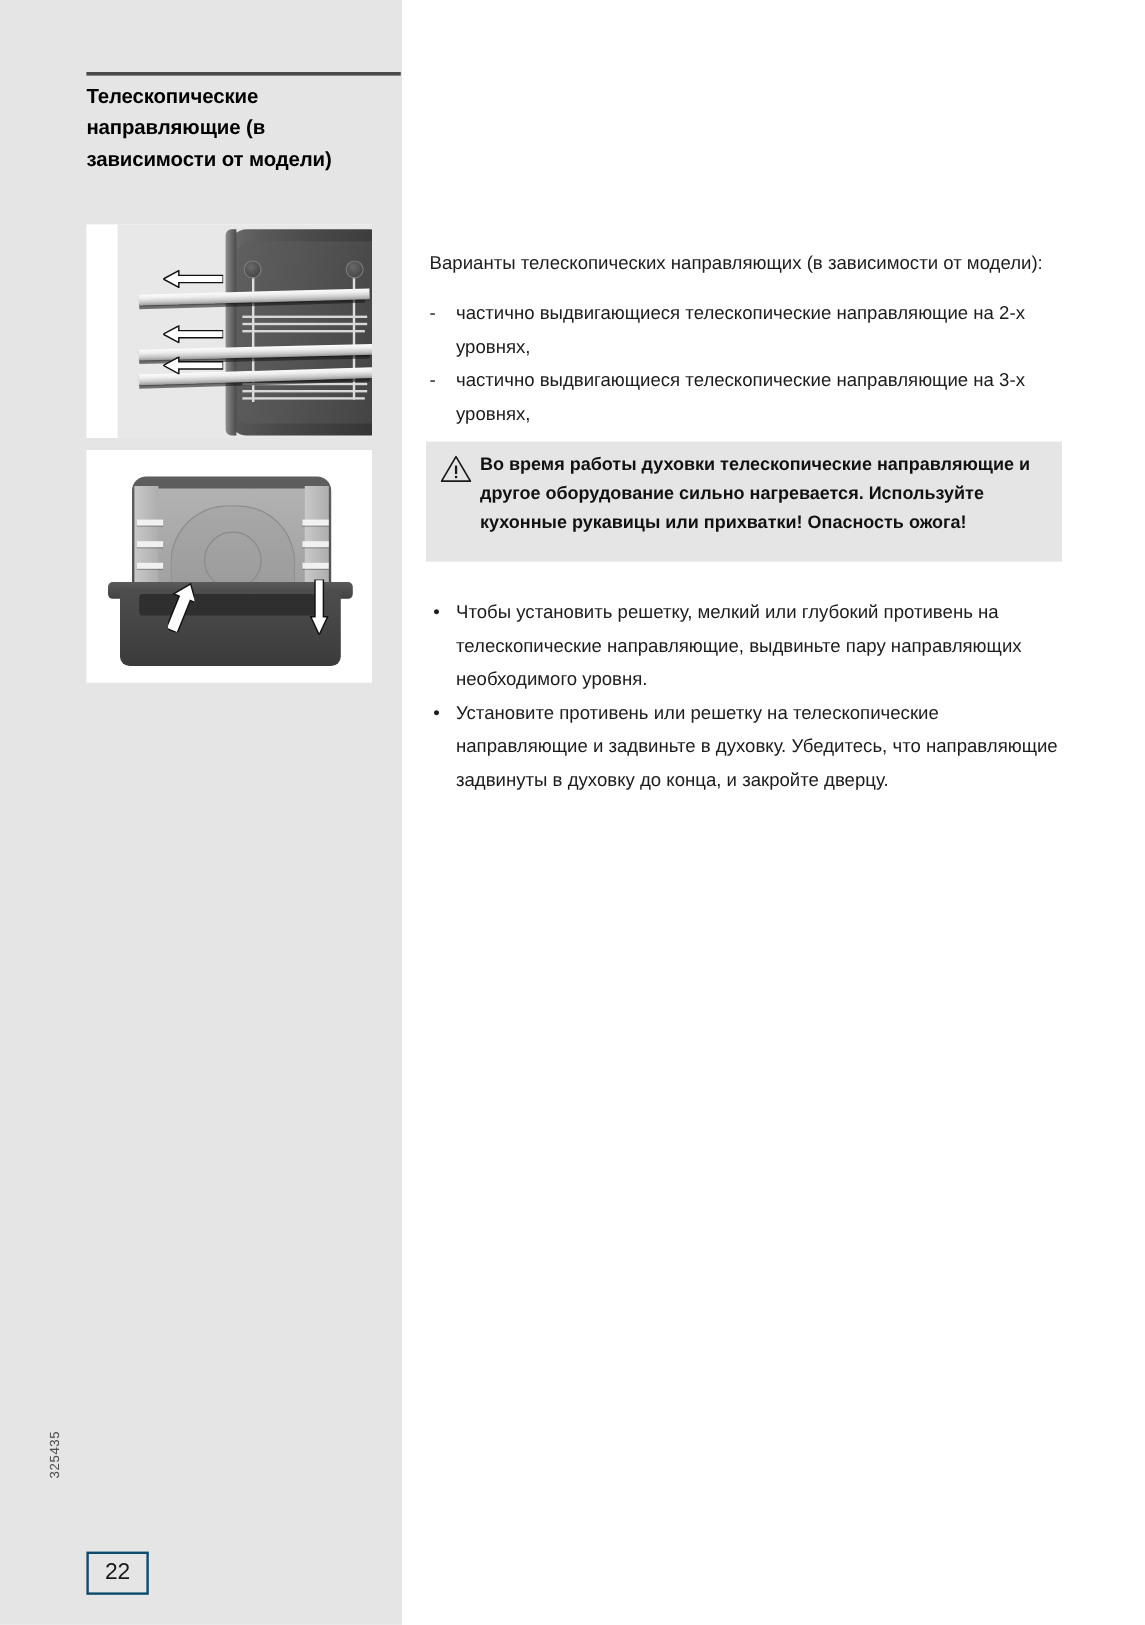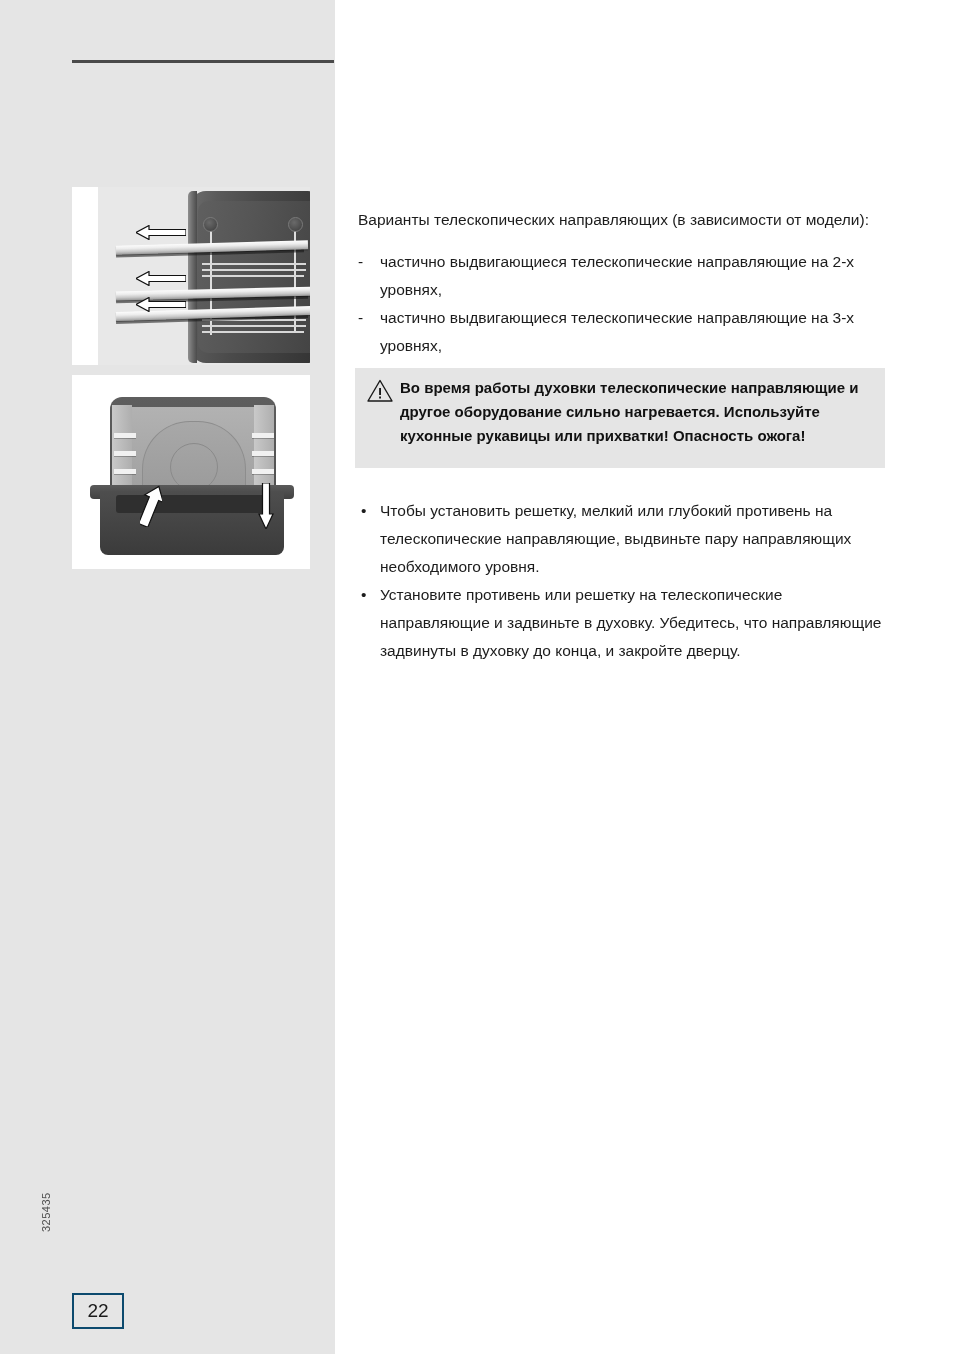--- a/index.html
+++ b/index.html
@@ -367,20 +367,21 @@
     color: #1c1c1c;
   }
 </style>
 </head>
 <body>
 
 <div class="sidebar">
 
   <div class="heading-rule"></div>
 
+  <div class="section-heading">Телескопические направляющие (в зависимости от модели)</div>
 
   <div class="fig1">
     <div class="fig1-panel">
       <div class="f1-oven">
         <div class="f1-oven-inner"></div>
       </div>
       <div class="f1-oven-edge"></div>
 
       <div class="f1-post p1"></div>
       <div class="f1-post p2"></div>

